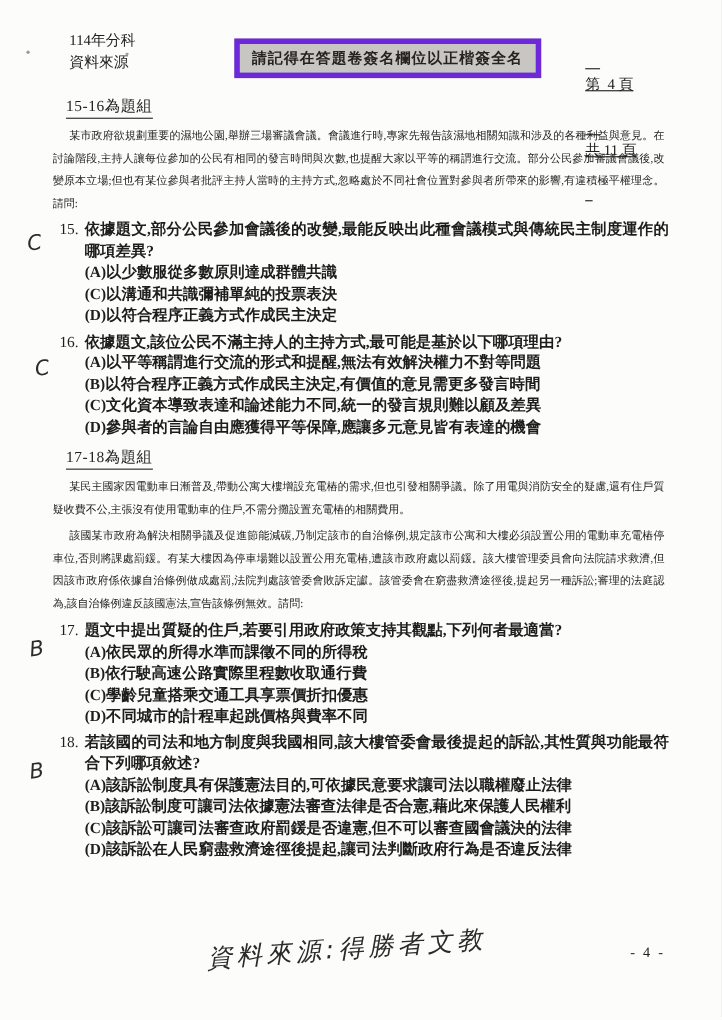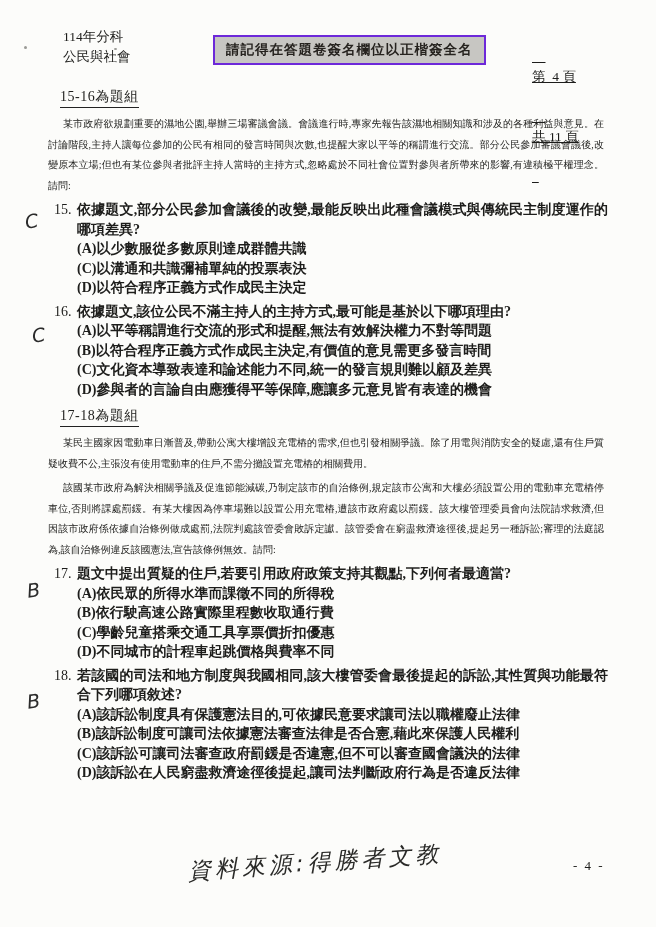--- a/index.html
+++ b/index.html
@@ -10,21 +10,21 @@
     overflow:hidden;
     font-family:"Liberation Serif","DejaVu Serif",serif;
     color:#1d1d1b;
   }
   
   .hdr-left{position:absolute;left:63px;top:27px;font-size:13.5px;line-height:20px;}
   .hdr-banner{
     position:absolute;left:213px;top:35px;
     background:#c7c6c2;color:#26231f;
     padding:4px 11px;font-size:13.5px;font-weight:bold;
-    letter-spacing:1px;border:2px solid #6d28d9;
+    letter-spacing:1px;border:5px solid #6d28d9;
   }
   .hdr-right{position:absolute;left:532px;top:27px;font-size:13.5px;line-height:20px;white-space:pre;text-decoration:underline;}
   
   .content{position:absolute;left:48px;top:86px;width:560px;}
   .group-heading{
     display:inline-block;font-size:14px;letter-spacing:0.5px;
     border-bottom:1.3px solid #222;padding-bottom:1px;margin:2px 0 6px 12px;
   }
   .passage{
     font-size:10px;line-height:20.5px;text-align:justify;
@@ -68,21 +68,21 @@
 </head>
 <body>
 
 <div class="page">
 
   <div class="speck speck1"></div>
   <div class="speck speck2"></div>
 
   <div class="hdr-left">
     <div>114年分科</div>
-    <div>公民與社會</div>
+    <div>資料來源</div>
   </div>
   <div class="hdr-banner">請記得在答題卷簽名欄位以正楷簽全名</div>
   <div class="hdr-right">
     <div>第  4 頁</div>
     <div>共 11 頁</div>
   </div>
 
   <div class="content">
 
     <div>

